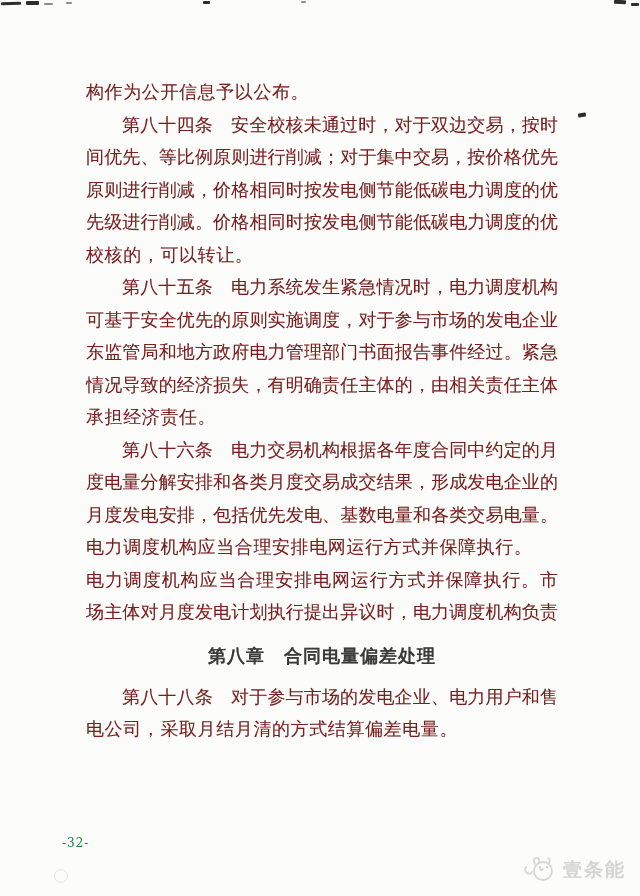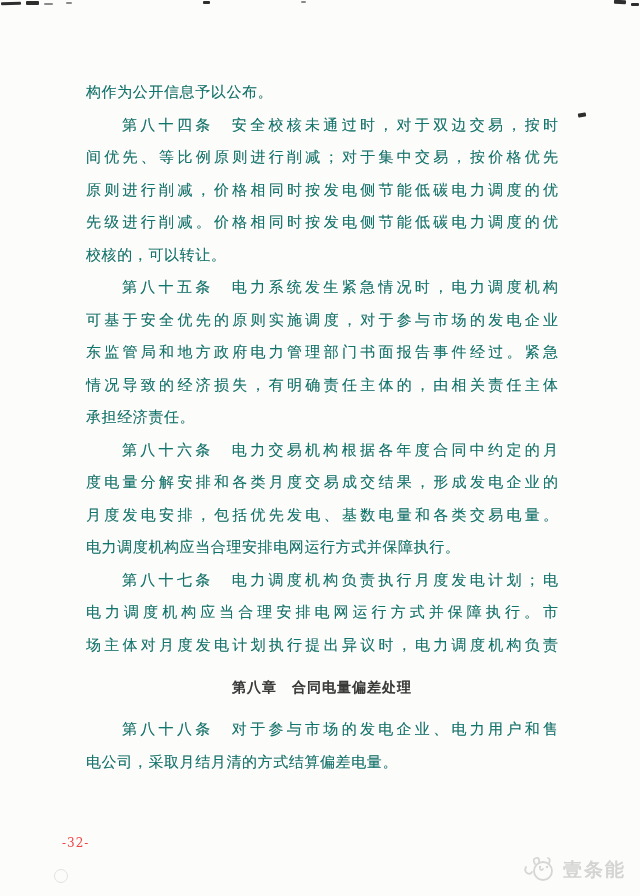--- a/index.html
+++ b/index.html
@@ -17,63 +17,63 @@
   }
   
   .doc-body {
     position: absolute;
     left: 86px;
     top: 76px;
     width: 472px;
     color: #424242;
   }
   .line {
-    font-size: 15px;
+    font-size: 18px;
     line-height: 32.5px;
     height: 32.5px;
     white-space: nowrap;
-    color: #0f766e;
+    color: #7f1d1d;
     text-shadow: 0 0 0.6px rgba(70,70,70,0.35);
   }
   .line.full {
     white-space: normal;
     text-align: justify;
     text-align-last: justify;
     font-family: Liberation Serif, serif;
   }
   .line.indent {
     padding-left: 36px;
     width: 436px;
   }
   .line.end {
     text-align: left;
     letter-spacing: 0.6px;
   }
   .line.heading {
-    font-family: Liberation Serif, serif;
+    font-family: Liberation Sans, sans-serif;
     font-weight: bold;
-    font-size: 14px;
+    font-size: 18px;
     color: #3a3a3a;
     text-align: left;
     text-align-last: center;
     padding-left: 0;
     width: 472px;
     height: 34px;
     margin-top: 11px;
     margin-bottom: 7px;
     letter-spacing: 1px;
   }
   
   .page-number {
     position: absolute;
     left: 62px;
     top: 836px;
     font-size: 12px;
     letter-spacing: 1px;
-    color: #ef4444;
+    color: #15803d;
   }
   
   .watermark {
     position: absolute;
     right: 14px;
     bottom: 13px;
     display: flex;
     align-items: flex-end;
     gap: 5px;
     color: #d2d2d0;
@@ -123,21 +123,20 @@
       <div class="line end">校核的，可以转让。</div>
       <div class="line full indent">第八十五条　电力系统发生紧急情况时，电力调度机构</div>
       <div class="line full">可基于安全优先的原则实施调度，对于参与市场的发电企业</div>
       <div class="line full">东监管局和地方政府电力管理部门书面报告事件经过。紧急</div>
       <div class="line full">情况导致的经济损失，有明确责任主体的，由相关责任主体</div>
       <div class="line end">承担经济责任。</div>
       <div class="line full indent">第八十六条　电力交易机构根据各年度合同中约定的月</div>
       <div class="line full">度电量分解安排和各类月度交易成交结果，形成发电企业的</div>
       <div class="line full">月度发电安排，包括优先发电、基数电量和各类交易电量。</div>
       <div class="line end">电力调度机构应当合理安排电网运行方式并保障执行。</div>
-      <div class="line full indent">第八十七条　电力调度机构负责执行月度发电计划；电</div>
       <div class="line full">电力调度机构应当合理安排电网运行方式并保障执行。市</div>
       <div class="line full">场主体对月度发电计划执行提出异议时，电力调度机构负责</div>
       <div class="line heading">第八章　合同电量偏差处理</div>
       <div class="line full indent">第八十八条　对于参与市场的发电企业、电力用户和售</div>
       <div class="line end">电公司，采取月结月清的方式结算偏差电量。</div>
     </div>
 
   <div class="page-number">-32-</div>
 
   <div class="watermark">

